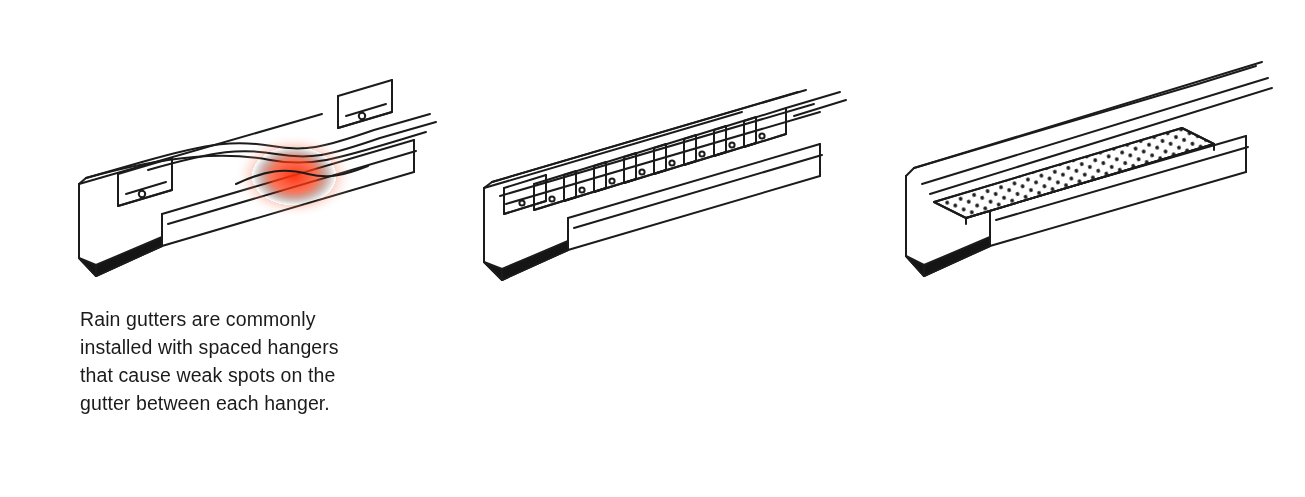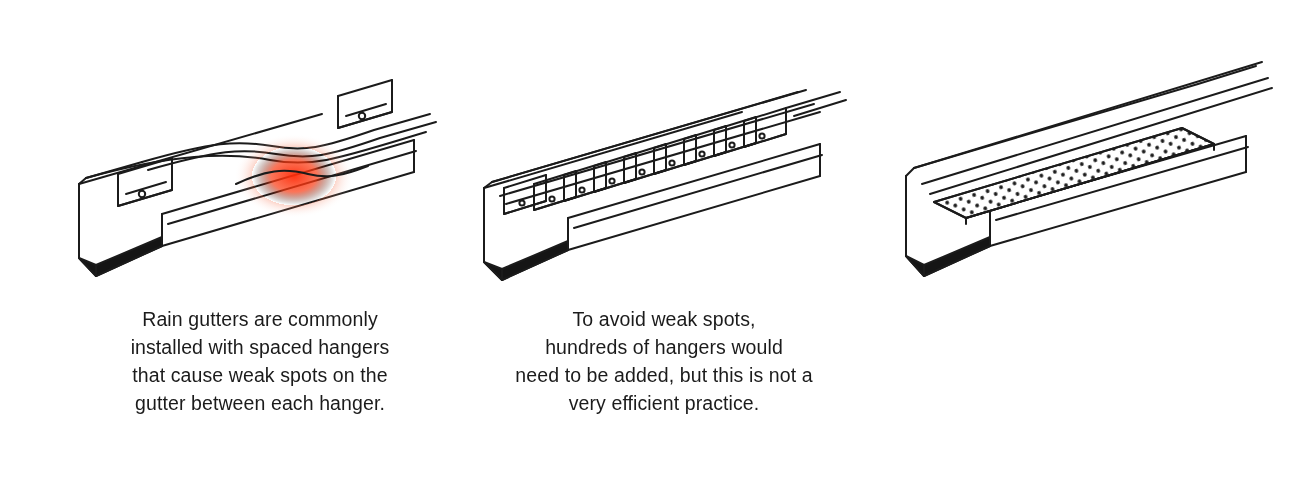--- a/index.html
+++ b/index.html
@@ -12,21 +12,20 @@
     height: 497px;
     font-family: "Liberation Sans", sans-serif;
     color: #1a1a1a;
     overflow: hidden;
   }
   .board {
     position: relative;
     width: 1305px;
     height: 497px;
     background: #ffffff;
-    text-align: center;
   }
   .panel {
     position: absolute;
     top: 0;
     width: 420px;
     height: 497px;
   }
   .panel-1 { left: 22px; }
   .panel-2 { left: 442px; }
   .panel-3 { left: 862px; }
@@ -174,24 +173,20 @@
             <path d="M302 103 L344 90"></path>
               <path d="M302 129 L344 116"></path>
             <circle cx="320" cy="118" r="2.6"></circle>
           </g>
 
           <path d="M344 90 L398 74"></path>
           <path d="M352 98 L404 82"></path>
         </g>
       </svg>
     </div>
-    <div class="caption">To avoid weak spots,
-hundreds of hangers would
-need to be added, but this is not a
-very efficient practice.</div>
   </div>
 
   <div class="panel panel-3">
     <div class="figure">
       <svg width="420" height="270" viewBox="0 0 420 270" xmlns="http://www.w3.org/2000/svg">
         <defs>
           <pattern id="perf" width="14" height="11" patternUnits="userSpaceOnUse" patternTransform="rotate(-16)">
             <circle cx="3" cy="3" r="1.9" fill="#1b1b1b"></circle>
             <circle cx="10" cy="8" r="1.9" fill="#1b1b1b"></circle>
           </pattern>

